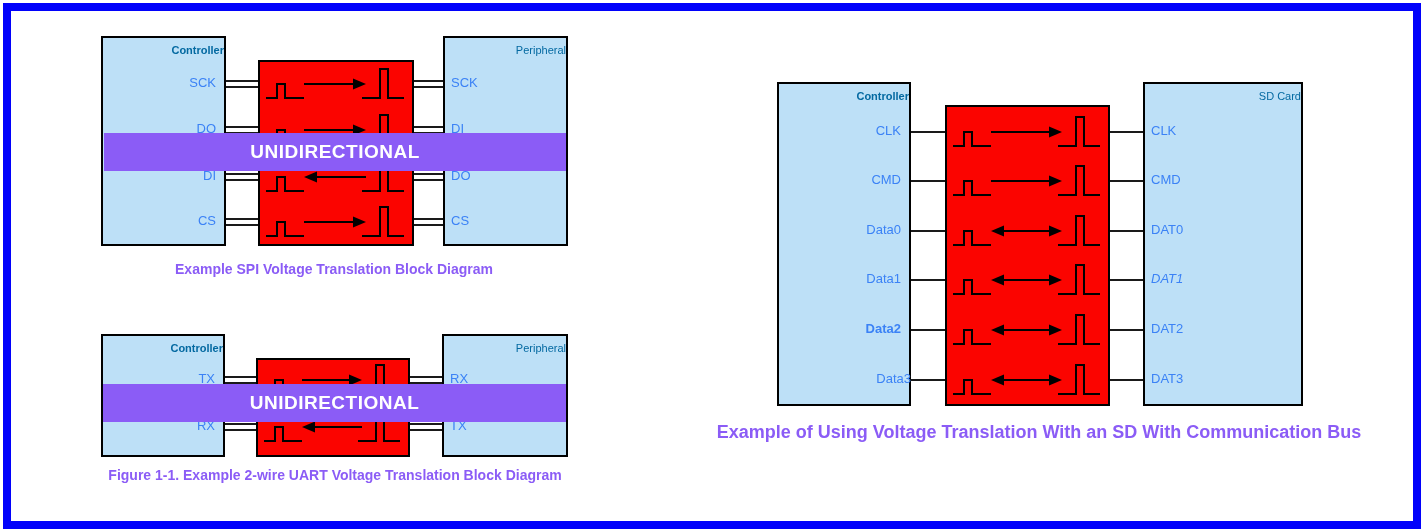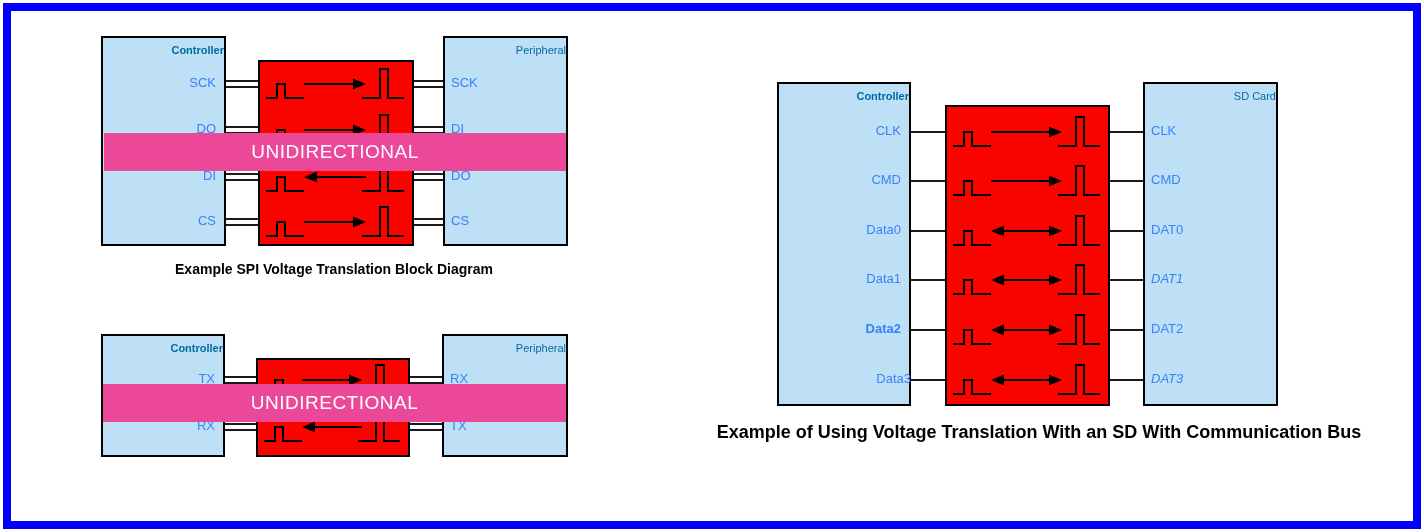--- a/index.html
+++ b/index.html
@@ -9,23 +9,23 @@
   .block{position:absolute;background:#bde0f7;border:2px solid #000;box-sizing:border-box;z-index:2;}
   .block-header{position:absolute;left:0;right:0;top:6px;text-align:right;font-size:11px;color:#0369a1;}
   .block-header.bold{font-weight:bold;}
   .redblock{position:absolute;background:#fb0400;border:2px solid #000;box-sizing:border-box;z-index:3;}
   .wire-double{position:absolute;background:#fff;height:4px;border-top:2px solid #1a1a1a;border-bottom:2px solid #1a1a1a;box-sizing:content-box;z-index:1;}
   .wire-single{position:absolute;background:#1a1a1a;height:2px;z-index:1;}
   .sig-label{position:absolute;font-size:13px;color:#3b82f6;z-index:4;line-height:16px;}
   .sig-left{text-align:right;}
   .sig-right{text-align:left;}
   .wavesvg{position:absolute;z-index:4;pointer-events:none;}
-  .banner{position:absolute;background:#ec4899;z-index:20;display:flex;align-items:center;justify-content:center;}
+  .banner{position:absolute;background:#8b5cf6;z-index:20;display:flex;align-items:center;justify-content:center;font-weight:bold;}
   .banner span{color:#fff;font-size:19px;letter-spacing:0.5px;}
-  .caption{position:absolute;transform:translateX(-50%);white-space:nowrap;font-weight:bold;color:#000000;z-index:5;}
+  .caption{position:absolute;transform:translateX(-50%);white-space:nowrap;font-weight:bold;color:#8b5cf6;z-index:5;}
   .caption.small{font-size:14px;}
   .caption.big{font-size:18px;}
 </style>
 </head>
 <body>
 
 <div id="canvas">
   <div class="frame"></div>
 <div class="wire-double" style="left: 224px; width: 36px; top: 80px;"></div>
     <div class="wire-double" style="left: 412px; width: 33px; top: 80px;"></div>
@@ -93,50 +93,51 @@
       <polyline points="46,22 93,22" fill="none" stroke="#000" stroke-width="2"></polyline>
       <polygon points="106,22 93,16.5 93,27.5" fill="#000"></polygon>
       <polyline points="8,83 19,83 19,69 27,69 27,83 46,83" fill="none" stroke="#000" stroke-width="2"></polyline>
       <polyline points="102,83 120,83 120,54 128,54 128,83 144,83" fill="none" stroke="#000" stroke-width="2"></polyline>
       <polyline points="59,69 106,69" fill="none" stroke="#000" stroke-width="2"></polyline>
       <polygon points="46,69 59,63.5 59,74.5" fill="#000"></polygon>
     </svg>
     <div class="banner" style="left: 103px; top: 384px; width: 463px; height: 38px;">
       <span>UNIDIRECTIONAL</span>
     </div>
+    <div class="caption small" style="left: 335px; top: 467px;">Figure 1-1. Example 2-wire UART Voltage Translation Block Diagram</div>
     <div class="wire-single" style="left: 909px; width: 38px; top: 131px;"></div>
     <div class="wire-single" style="left: 1108px; width: 37px; top: 131px;"></div>
     <div class="wire-single" style="left: 909px; width: 38px; top: 180px;"></div>
     <div class="wire-single" style="left: 1108px; width: 37px; top: 180px;"></div>
     <div class="wire-single" style="left: 909px; width: 38px; top: 230px;"></div>
     <div class="wire-single" style="left: 1108px; width: 37px; top: 230px;"></div>
     <div class="wire-single" style="left: 909px; width: 38px; top: 279px;"></div>
     <div class="wire-single" style="left: 1108px; width: 37px; top: 279px;"></div>
     <div class="wire-single" style="left: 909px; width: 38px; top: 329px;"></div>
     <div class="wire-single" style="left: 1108px; width: 37px; top: 329px;"></div>
     <div class="wire-single" style="left: 909px; width: 38px; top: 379px;"></div>
     <div class="wire-single" style="left: 1108px; width: 37px; top: 379px;"></div>
     <div class="block" style="left: 777px; top: 82px; width: 134px; height: 324px;">
       <div class="block-header bold">Controller</div>
     </div>
-    <div class="block" style="left: 1143px; top: 82px; width: 135px; height: 324px;">
+    <div class="block" style="left: 1143px; top: 82px; width: 160px; height: 324px;">
       <div class="block-header">SD Card</div>
     </div>
     <div class="sig-label sig-left" style="left: 781px; width: 120px; top: 123px;">CLK</div>
     <div class="sig-label sig-right" style="left: 1151px; width: 121px; top: 123px;">CLK</div>
     <div class="sig-label sig-left" style="left: 781px; width: 120px; top: 172px;">CMD</div>
     <div class="sig-label sig-right" style="left: 1151px; width: 121px; top: 172px;">CMD</div>
     <div class="sig-label sig-left" style="left: 781px; width: 120px; top: 222px;">Data0</div>
     <div class="sig-label sig-right" style="left: 1151px; width: 121px; top: 222px;">DAT0</div>
     <div class="sig-label sig-left" style="left: 781px; width: 120px; top: 271px;">Data1</div>
     <div class="sig-label sig-right" style="left: 1151px; width: 121px; top: 271px; font-style: italic;">DAT1</div>
     <div class="sig-label sig-left" style="left: 781px; width: 120px; top: 321px; font-weight: bold;">Data2</div>
     <div class="sig-label sig-right" style="left: 1151px; width: 121px; top: 321px;">DAT2</div>
     <div class="sig-label sig-left" style="left: 791px; width: 120px; top: 371px;">Data3</div>
-    <div class="sig-label sig-right" style="left: 1151px; width: 121px; top: 371px; font-style: italic;">DAT3</div>
+    <div class="sig-label sig-right" style="left: 1151px; width: 121px; top: 371px;">DAT3</div>
     <div class="redblock" style="left: 945px; top: 105px; width: 165px; height: 301px;"></div>
     <svg width="165" height="301" viewBox="0 0 165 301" class="wavesvg" style="left: 945px; top: 105px;">
       <polyline points="8,41 19,41 19,27 27,27 27,41 46,41" fill="none" stroke="#000" stroke-width="2"></polyline>
       <polyline points="113,41 131,41 131,12 139,12 139,41 155,41" fill="none" stroke="#000" stroke-width="2"></polyline>
       <polyline points="46,27 104,27" fill="none" stroke="#000" stroke-width="2"></polyline>
       <polygon points="117,27 104,21.5 104,32.5" fill="#000"></polygon>
       <polyline points="8,90 19,90 19,76 27,76 27,90 46,90" fill="none" stroke="#000" stroke-width="2"></polyline>
       <polyline points="113,90 131,90 131,61 139,61 139,90 155,90" fill="none" stroke="#000" stroke-width="2"></polyline>
       <polyline points="46,76 104,76" fill="none" stroke="#000" stroke-width="2"></polyline>
       <polygon points="117,76 104,70.5 104,81.5" fill="#000"></polygon>

